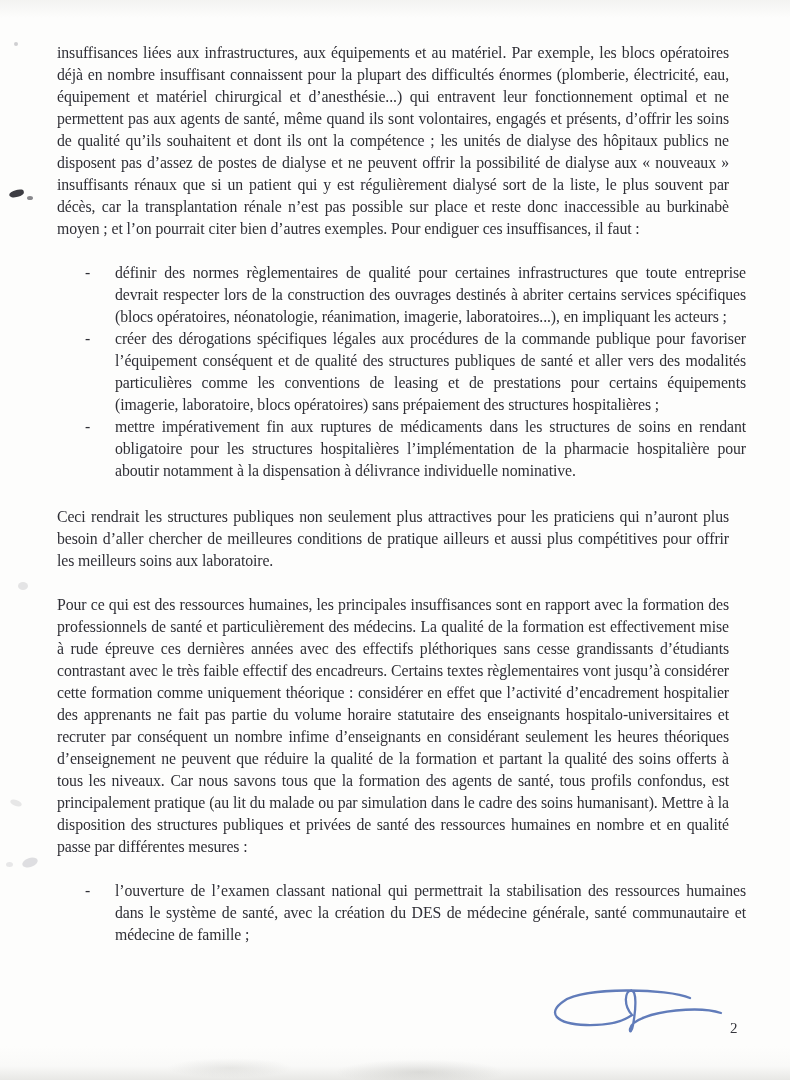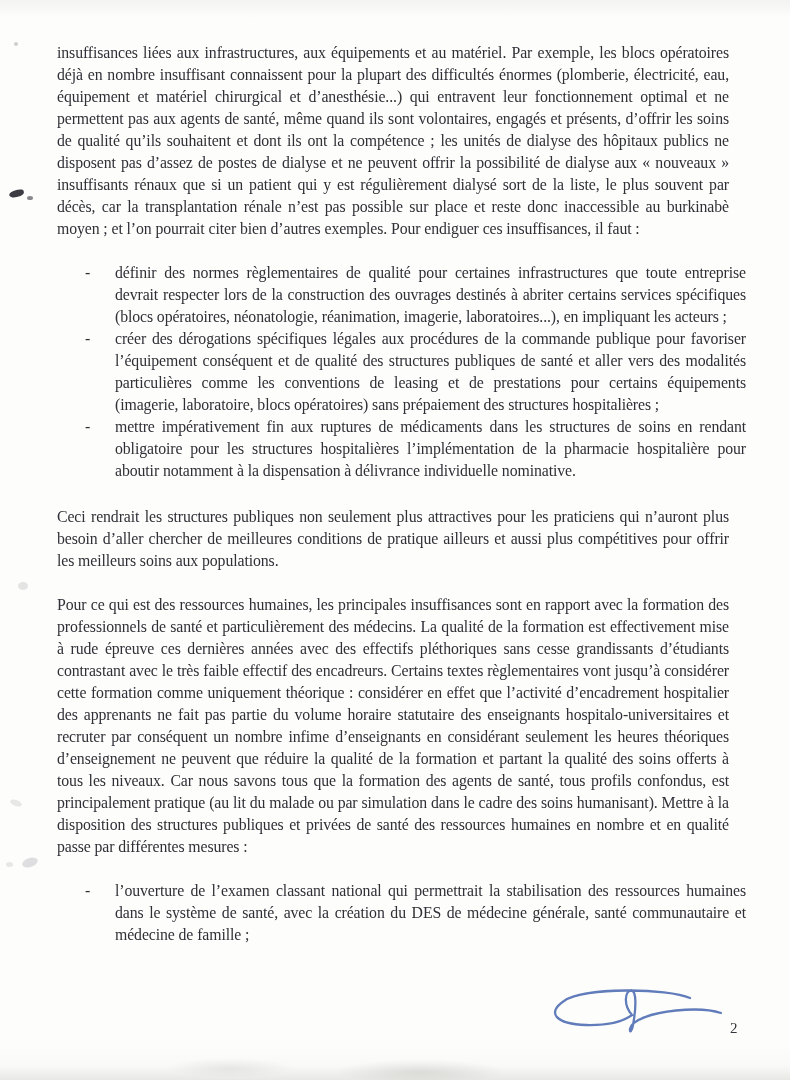--- a/index.html
+++ b/index.html
@@ -126,21 +126,21 @@
       <li>
         <span class="marker">-</span>
         <span>créer des dérogations spécifiques légales aux procédures de la commande publique pour favoriser l’équipement conséquent et de qualité des structures publiques de santé et aller vers des modalités particulières comme les conventions de leasing et de prestations pour certains équipements (imagerie, laboratoire, blocs opératoires) sans prépaiement des structures hospitalières ;</span>
       </li>
       <li>
         <span class="marker">-</span>
         <span>mettre impérativement fin aux ruptures de médicaments dans les structures de soins en rendant obligatoire pour les structures hospitalières l’implémentation de la pharmacie hospitalière pour aboutir notamment à la dispensation à délivrance individuelle nominative.</span>
       </li>
     </ul>
 
-    <p class="para">Ceci rendrait les structures publiques non seulement plus attractives pour les praticiens qui n’auront plus besoin d’aller chercher de meilleures conditions de pratique ailleurs et aussi plus compétitives pour offrir les meilleurs soins aux populations.</p>
+    <p class="para">Ceci rendrait les structures publiques non seulement plus attractives pour les praticiens qui n’auront plus besoin d’aller chercher de meilleures conditions de pratique ailleurs et aussi plus compétitives pour offrir les meilleurs soins aux laboratoire.</p>
 
     <p class="para">Pour ce qui est des ressources humaines, les principales insuffisances sont en rapport avec la formation des professionnels de santé et particulièrement des médecins. La qualité de la formation est effectivement mise à rude épreuve ces dernières années avec des effectifs pléthoriques sans cesse grandissants d’étudiants contrastant avec le très faible effectif des encadreurs. Certains textes règlementaires vont jusqu’à considérer cette formation comme uniquement théorique : considérer en effet que l’activité d’encadrement hospitalier des apprenants ne fait pas partie du volume horaire statutaire des enseignants hospitalo-universitaires et recruter par conséquent un nombre infime d’enseignants en considérant seulement les heures théoriques d’enseignement ne peuvent que réduire la qualité de la formation et partant la qualité des soins offerts à tous les niveaux. Car nous savons tous que la formation des agents de santé, tous profils confondus, est principalement pratique (au lit du malade ou par simulation dans le cadre des soins humanisant). Mettre à la disposition des structures publiques et privées de santé des ressources humaines en nombre et en qualité passe par différentes mesures :</p>
 
     <ul class="dash-list">
       <li>
         <span class="marker">-</span>
         <span>l’ouverture de l’examen classant national qui permettrait la stabilisation des ressources humaines dans le système de santé, avec la création du DES de médecine générale, santé communautaire et médecine de famille ;</span>
       </li>
     </ul>
 

